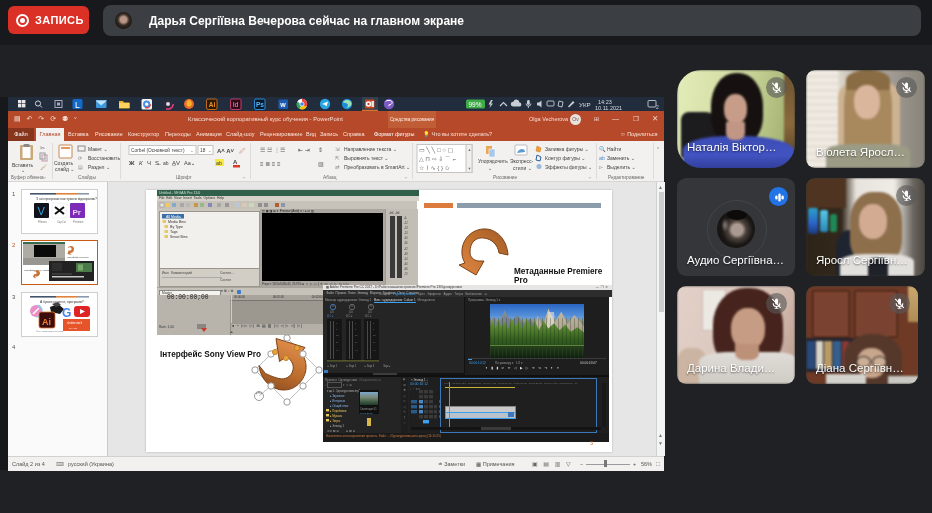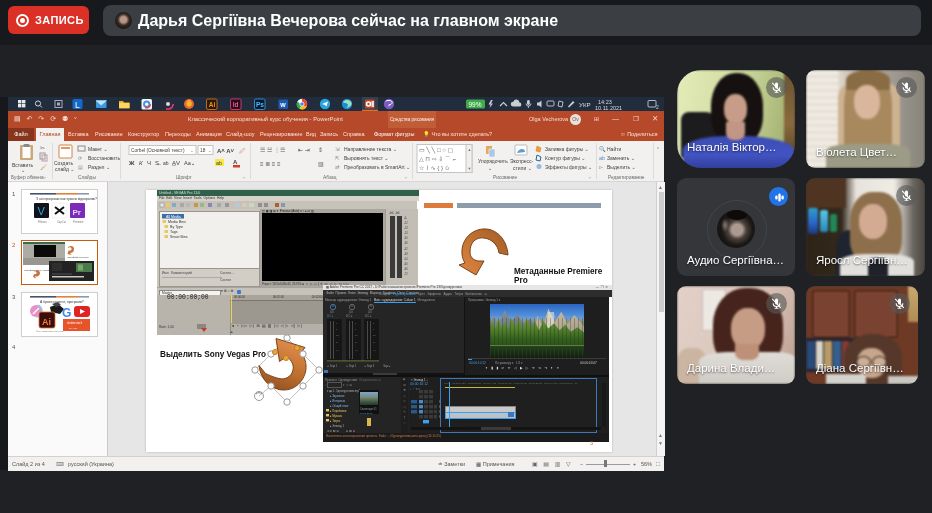--- a/index.html
+++ b/index.html
@@ -8,21 +8,21 @@
   svg{display:block;}
   
   #recbtn{left:8px;top:6px;width:81px;height:28px;background:#da3025;border-radius:6px;color:#fff;
     font-size:11px;font-weight:bold;display:flex;align-items:center;letter-spacing:.4px;}
   #recbtn .ring{width:9px;height:9px;border:2px solid #fff;border-radius:50%;margin-left:8px;position:relative;}
   #recbtn .ring::after{content:"";position:absolute;left:2px;top:2px;width:5px;height:5px;background:#fff;border-radius:50%;}
   #recbtn span{margin-left:6px;}
   #pill{left:103px;top:5px;width:818px;height:31px;background:#3b3e42;border-radius:8px;display:flex;align-items:center;}
   #pill .av{width:17px;height:17px;border-radius:50%;margin-left:12px;overflow:hidden;position:relative;
     background:radial-gradient(circle at 50% 45%, #b99686 0 24%, #362b25 45%, #15100d 80%);}
-  #pill .txt{margin-left:6px;color:#fff;font-size:16px;font-weight:bold;}
+  #pill .txt{margin-left:17px;color:#fff;font-size:12px;font-weight:bold;}
   
   #share{left:8px;top:97px;width:656px;height:373px;background:#e8e8e8;}
   #taskbar{left:0;top:0;width:656px;height:14px;background:#212c3d;}
   
   #titlebar{left:0;top:14px;width:656px;height:17px;background:#b5492a;color:#f0d5cb;}
   #tabrow{left:0;top:31px;width:656px;height:13px;background:#b5492a;color:#fbe4da;font-size:5.5px;}
   .tab{position:absolute;top:0;height:13px;line-height:13px;}
   #ribbon{left:0;top:44px;width:656px;height:40px;background:#f2f1ef;border-bottom:1px solid #d8d6d4;color:#444;font-size:4.6px;}
   #leftpanel{left:0;top:85px;width:99px;height:274px;background:#fafafa;border-right:1px solid #c9c8c6;}
   #slidearea{left:100px;top:85px;width:548px;height:274px;background:#e6e6e6;}
@@ -649,21 +649,21 @@
           <defs>
             <linearGradient id="arrg2" x1="1" y1="0" x2="0" y2="1">
               <stop offset="0" stop-color="#a05a28"></stop>
               <stop offset=".5" stop-color="#c4732f"></stop>
               <stop offset="1" stop-color="#dd8446"></stop>
             </linearGradient>
           </defs>
           <path fill="url(#arrg2)" stroke="#7a4218" stroke-width="1" d="M52 38 C51 22 40 11 27 12 C14 13 5 24 6 37 C6.3 40 7 43 9 46 L3 48 L20 58 L28 44 L22 44 C17 43 14 40 14 35 C14 25 20 20 28 21 C36 22 42 28 43 36 Z"></path>
         </svg>
         <div class="abs" style="left:368px;top:77px;font-size:8.2px;color:#111;font-weight:bold;">Метаданные Premiere Pro</div>
-        <div class="abs" style="left:14px;top:160px;font-size:8.2px;color:#111;"><span style="font-weight:bold;">Выделить Sony Vegas Pro</span></div>
+        <div class="abs" style="left:14px;top:160px;font-size:8.2px;color:#111;"><span style="font-weight:bold;">Інтерфейс Sony View Pro</span></div>
         <div class="abs" style="left:444px;top:250px;font-size:5.5px;color:#c87840;">3</div>
       </div>
     </div>
     <div class="abs" id="vscroll">
       <div class="abs" style="left:1px;top:2px;font-size:5px;color:#777;">▲</div>
       <div class="abs" style="left:1px;top:250px;font-size:5px;color:#777;">▲</div>
       <div class="abs" style="left:1px;top:258px;font-size:5px;color:#777;">▼</div>
       <div class="abs" style="left:1.5px;top:10px;width:5px;height:120px;background:#cdcdcd;"></div>
     </div>
     <div class="abs" id="statusbar">
@@ -708,21 +708,21 @@
   <div class="tile" id="t2" style="left:806px;top:70px;width:119px;">
     <div class="photo">
       <div class="ph" style="left:0;top:0;width:119px;height:98px;background:linear-gradient(90deg,#ece7df 0%,#e3ddd2 26%,#b4ad a1 45%,#a39d95 70%,#878378 100%);background:linear-gradient(90deg,#ece7df 0%,#e3ddd2 26%,#b4ada1 45%,#a39d95 70%,#878378 100%);"></div>
       <div class="ph" style="left:0;top:0;width:32px;height:98px;background:repeating-linear-gradient(#f0eae2 0 6px,#d8d2c8 6px 7px);opacity:.92;"></div>
       <div class="ph" style="left:32px;top:12px;width:62px;height:86px;background:#cdb391;border-radius:16px 16px 0 0;"></div>
       <div class="ph" style="left:38px;top:0px;width:48px;height:88px;background:#a8895e;border-radius:40% 40% 18% 18%;"></div>
       <div class="ph" style="left:40px;top:0px;width:44px;height:20px;background:#8a6c44;border-radius:50% 50% 0 0;"></div>
       <div class="ph" style="left:48px;top:15px;width:26px;height:34px;background:#d9b69c;border-radius:46%;"></div>
       <div class="ph" style="left:20px;top:74px;width:84px;height:24px;background:#9c9c86;border-radius:30% 30% 0 0;"></div>
     </div>
-    <div class="tname">Віолета Цвет…</div>
+    <div class="tname">Віолета Яросл…</div>
     <div class="mic">
       <svg width="13" height="13" viewBox="0 0 13 13">
         <g stroke="#fff" stroke-width="1.1" fill="none">
           <rect x="5" y="1.5" width="3" height="6" rx="1.5" fill="#fff" stroke="none"></rect>
           <path d="M3.2 6.2a3.3 3.3 0 0 0 6.6 0"></path>
           <line x1="6.5" y1="9.5" x2="6.5" y2="11.2"></line>
           <line x1="4.6" y1="11.3" x2="8.4" y2="11.3"></line>
           <line x1="2.2" y1="1.8" x2="10.8" y2="10.8"></line>
         </g>
       </svg>

